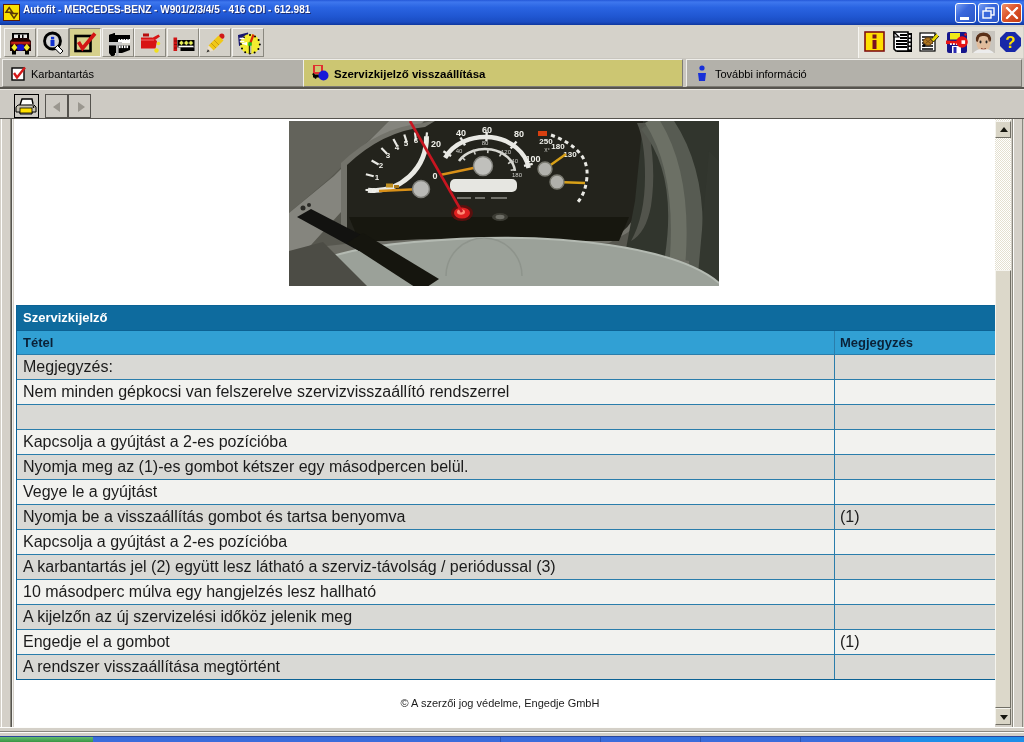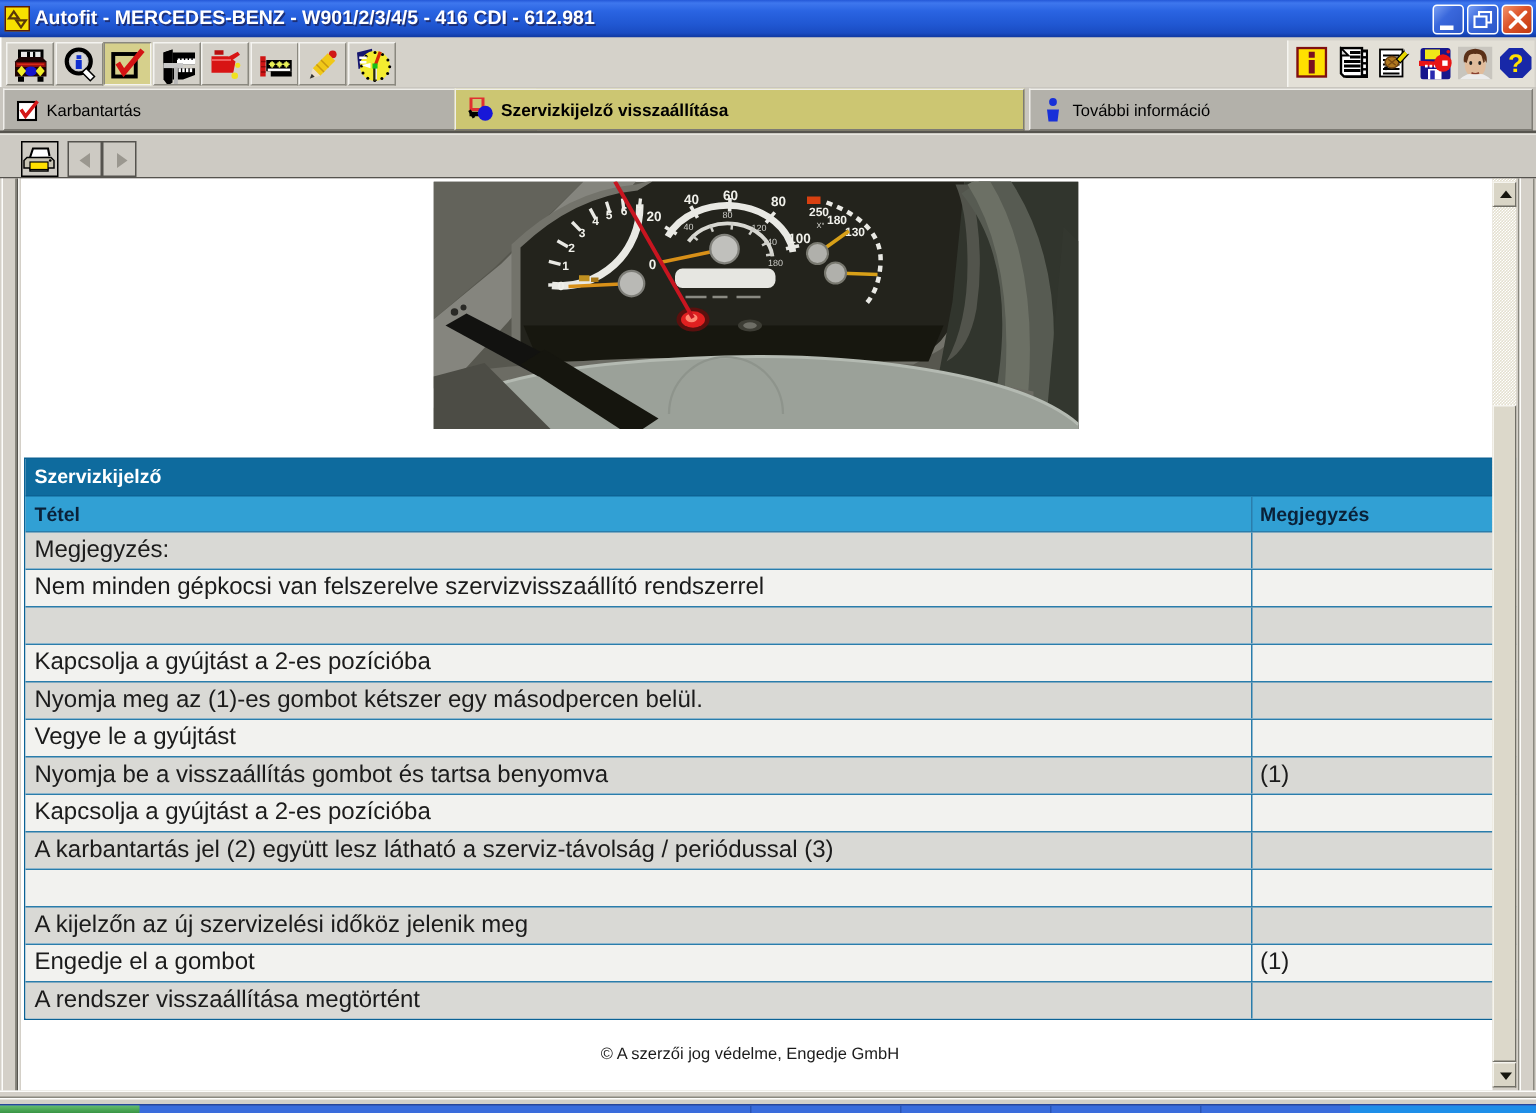--- a/index.html
+++ b/index.html
@@ -2,21 +2,21 @@
 <html><head><meta charset="utf-8">
 <style>
 * { margin:0; padding:0; box-sizing:border-box; }
 html,body { width:1024px; height:742px; overflow:hidden; font-family:"Liberation Sans", sans-serif; }
 #win { position:absolute; left:0; top:0; width:1024px; height:742px; background:#d4d0c8; }
 .abs { position:absolute; }
 
 
 #titlebar { left:0; top:0; width:1024px; height:25px;
   background:linear-gradient(180deg,#2458d8 0%,#3e77ee 8%,#2a64e2 30%,#2057d2 65%,#1a4cc2 88%,#0f379e 100%); }
-#apptitle { left:23px; top:4px; color:#fff; font-weight:bold; font-size:13px; letter-spacing:0px; text-shadow:1px 1px 0 #1c2f77; }
+#apptitle { left:23px; top:4px; color:#fff; font-weight:bold; font-size:10px; letter-spacing:0px; text-shadow:1px 1px 0 #1c2f77; }
 .winbtn { top:3px; width:21px; height:20px; border:1px solid #fff; border-radius:3px; }
 #btnmin  { left:955px; background:linear-gradient(135deg,#7aa0f4 0%,#3a68dc 40%,#2b57c8 100%); }
 #btnmax  { left:978px; background:linear-gradient(135deg,#7aa0f4 0%,#3a68dc 40%,#2b57c8 100%); }
 #btnclose{ left:1001px; background:linear-gradient(135deg,#f0926a 0%,#dd542a 45%,#c23a10 100%); }
 #btnmin .glyph { position:absolute; left:4px; top:13px; width:9px; height:3px; background:#fff; }
 
 
 #toolbar1 { left:0; top:25px; width:1024px; height:33px; background:#d5d2ca; border-left:1px solid #fff; }
 .tbtn { top:3px; width:32px; height:29px; background:#d3d0c8; border:1px solid; border-color:#f4f3f0 #8a887f #8a887f #f4f3f0; }
 .tbtn svg { position:absolute; left:3px; top:2px; }
@@ -474,20 +474,21 @@
         </div>
       <div class="row w" style="position:relative">
           <span class="c1">Kapcsolja a gyújtást a 2-es pozícióba</span>
           <div class="vsep"></div>
         </div>
       <div class="row g" style="position:relative">
           <span class="c1">A karbantartás jel (2) együtt lesz látható a szerviz-távolság / periódussal (3)</span>
           <div class="vsep"></div>
         </div>
       <div class="row w" style="position:relative">
+          <span class="c1">10 másodperc múlva egy hangjelzés lesz hallható</span>
           <div class="vsep"></div>
         </div>
       <div class="row g" style="position:relative">
           <span class="c1">A kijelzőn az új szervizelési időköz jelenik meg</span>
           <div class="vsep"></div>
         </div>
       <div class="row w" style="position:relative">
           <span class="c1">Engedje el a gombot</span>
           <span class="c2">(1)</span>
           <div class="vsep"></div>

